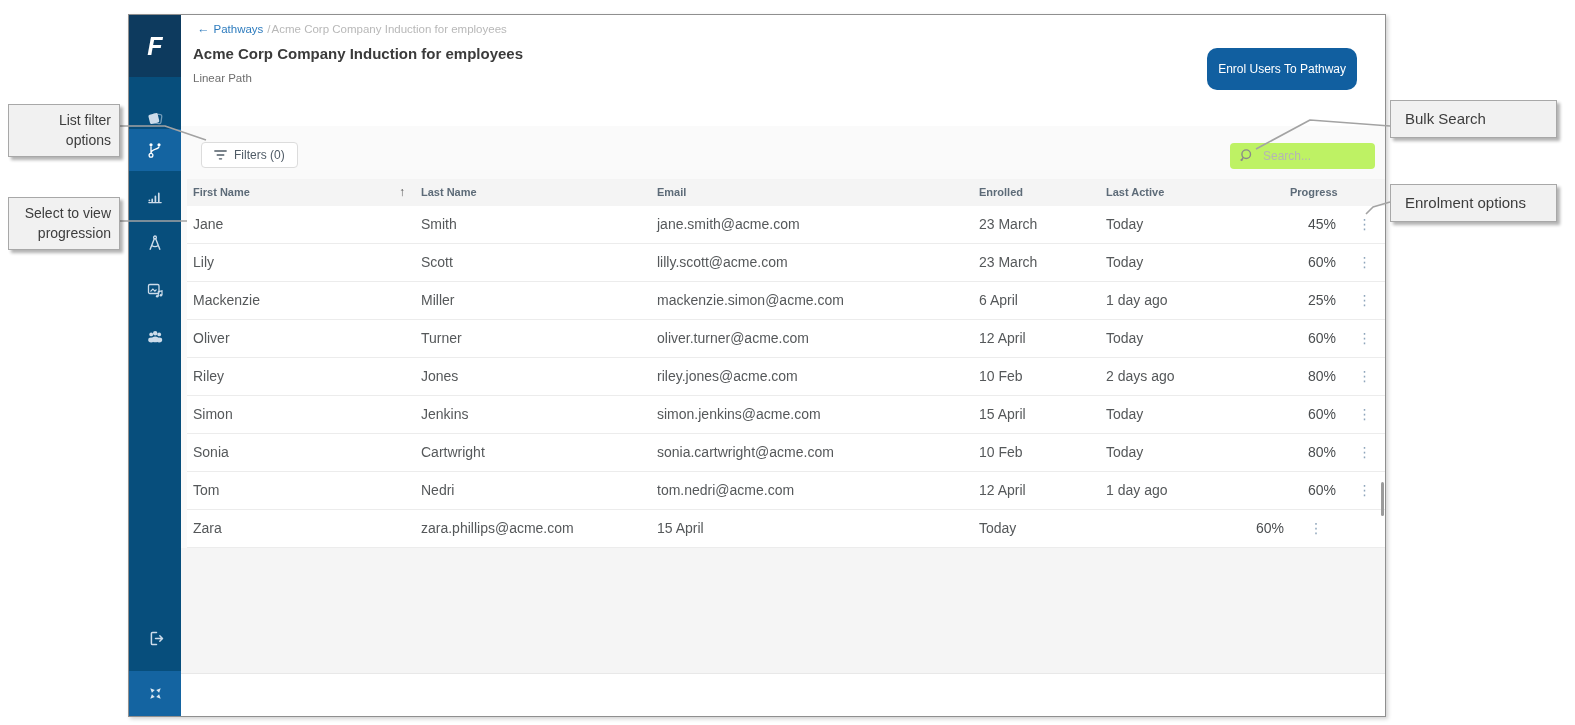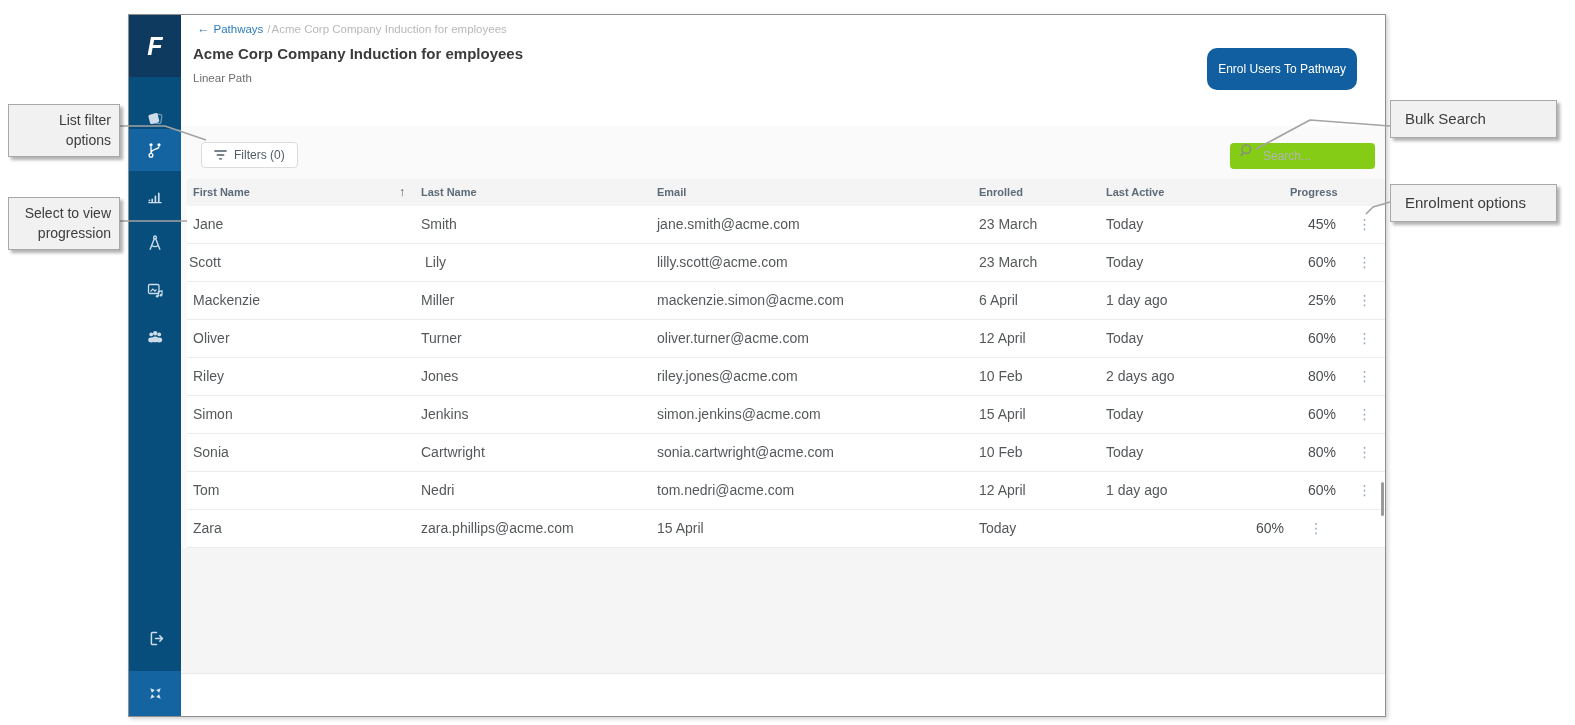--- a/index.html
+++ b/index.html
@@ -34,22 +34,22 @@
 
   .tabs{position:absolute;left:12px;top:77px;display:flex;}
   .tab{height:24px;line-height:22px;padding:0 15px;font-size:12px;color:#9aa1a8;
     border-bottom:3px solid transparent;cursor:pointer;}
   .tab.active{color:#4a4f54;border-bottom-color:#f0a43c;}
 
   .content{position:absolute;left:0;right:0;top:111px;bottom:0;background:#fafafa;padding-left:20px;}
   .filters-btn{position:absolute;left:20px;top:16px;height:26px;padding:0 12px;background:#fff;
     border:1px solid #dcdcdc;border-radius:4px;display:flex;align-items:center;gap:7px;
     font-size:12px;color:#4f5b66;font-family:"Liberation Sans",sans-serif;cursor:pointer;}
-  .search-box{position:absolute;right:10px;top:17px;width:145px;height:26px;background:#84cc16;
-    border-radius:4px;display:flex;padding-left:8px;}
+  .search-box{position:absolute;right:10px;top:17px;width:145px;height:26px;background:#bef264;
+    border-radius:4px;display:flex;align-items:center;padding-left:8px;}
   .search-box input{border:none;background:transparent;outline:none;font-size:12px;color:#555;
     width:105px;margin-left:6px;font-family:"Liberation Sans",sans-serif;}
   .search-box input::placeholder{color:#b5b5b5;}
 
   .table{position:absolute;left:6px;right:0;top:53px;}
   .thead,.trow{display:grid;grid-template-columns:232px 236px 322px 127px 186px 52px 45px;}
   .thead{height:27px;background:#f4f4f4;}
   .th{font-size:11px;font-weight:600;color:#5d6b78;line-height:27px;padding-left:6px;position:relative;}
   .th.first{padding-left:6px;}
   .th .sort{position:absolute;right:14px;top:0;font-size:12px;color:#555;font-weight:400;}
@@ -218,22 +218,22 @@
     <div class="td">Jane</div>
     <div class="td c2">Smith</div>
     <div class="td c3">jane.smith@acme.com</div>
     <div class="td c4">23 March</div>
     <div class="td c5">Today</div>
     <div class="td right progress">45%</div>
     <div class="td kebab">⋮</div>
   </div>
 
   <div class="trow">
+    <div class="td">Lily</div>
     <div class="td c2">Scott</div>
-    <div class="td">Lily</div>
     <div class="td c3">lilly.scott@acme.com</div>
     <div class="td c4">23 March</div>
     <div class="td c5">Today</div>
     <div class="td right progress">60%</div>
     <div class="td kebab">⋮</div>
   </div>
 
   <div class="trow">
     <div class="td">Mackenzie</div>
     <div class="td c2">Miller</div>

